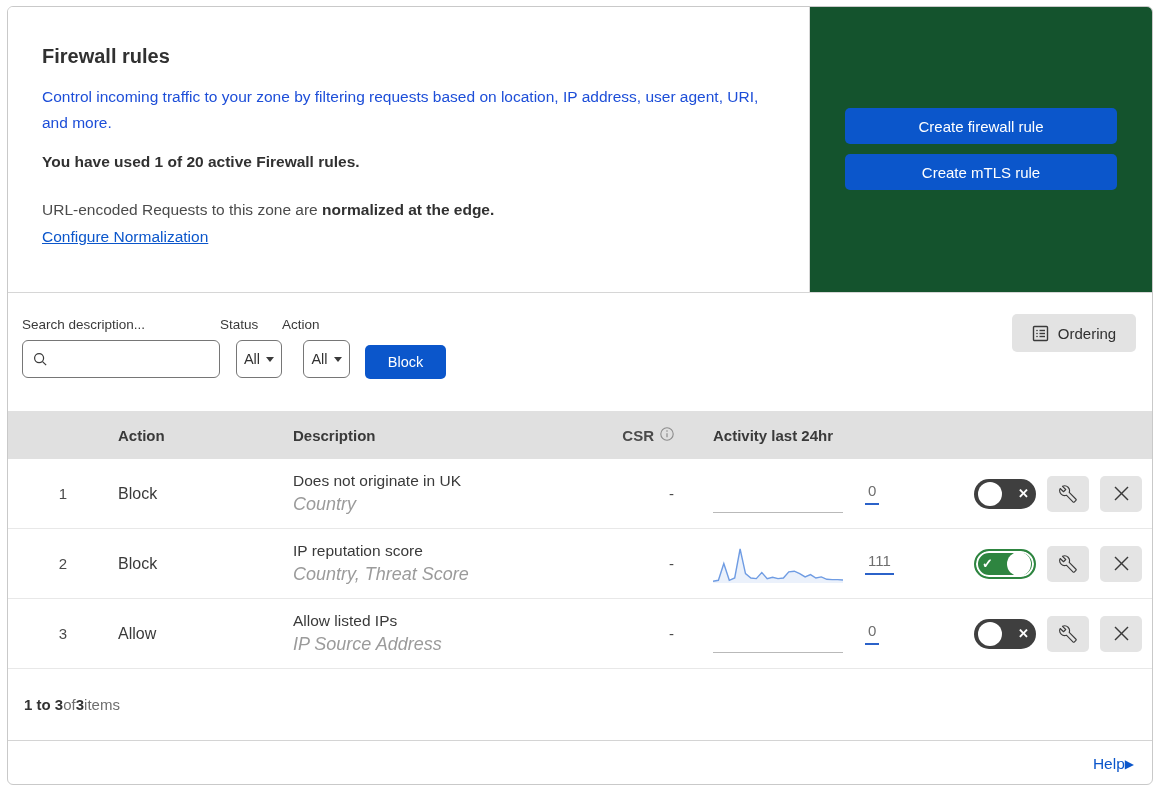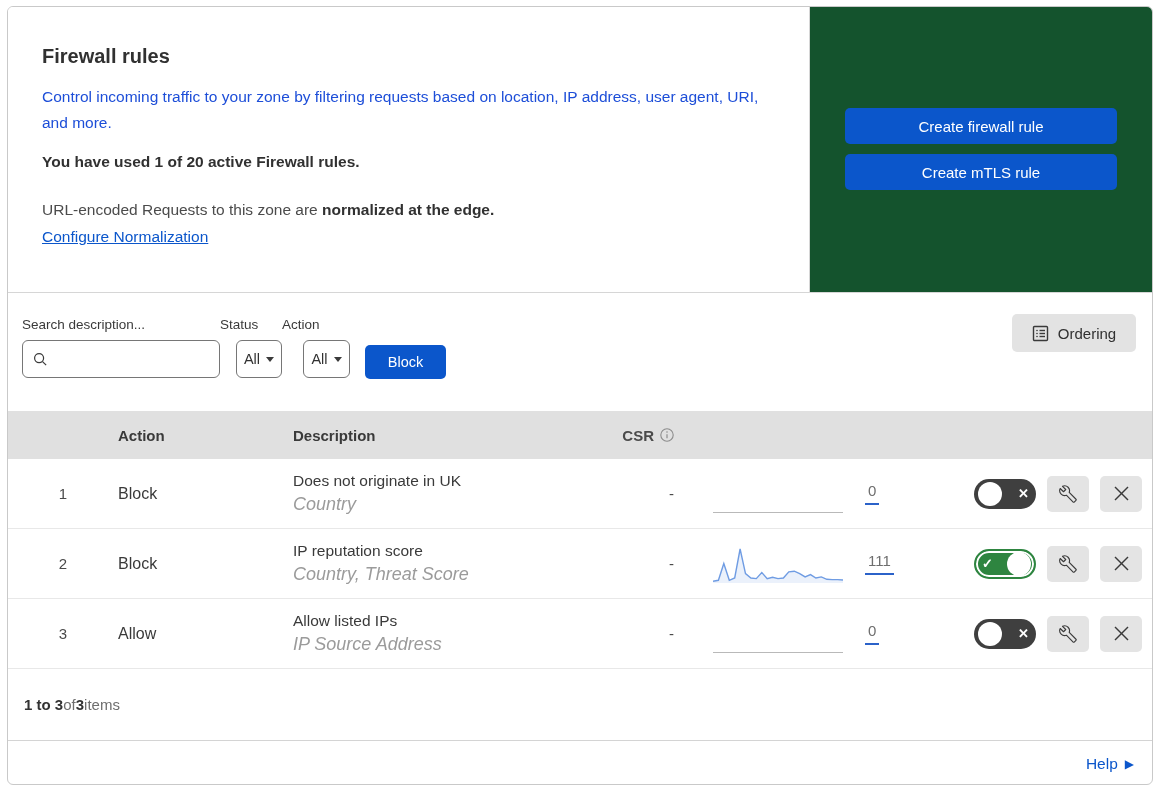--- a/index.html
+++ b/index.html
@@ -42,39 +42,39 @@
   .btn-ordering { margin-top:-3px; width:124px; height:38px; background:#e3e3e3; border:none; border-radius:5px; font-size:15px; color:#313131; font-family:inherit; display:flex; align-items:center; justify-content:center; gap:9px; cursor:pointer; }
 
   
   .thead, .trow { display:grid; grid-template-columns:110px 175px 295px 100px 250px 1fr; align-items:center; }
   .thead { height:48px; background:#e0e0e0; font-size:15px; font-weight:600; color:#3a3a3a; flex:none; }
   .trow { height:70px; border-bottom:1px solid #e8e8e8; flex:none; }
   .c-num { text-align:center; font-size:15px; color:#4a4a4a; }
   .c-action { font-size:16px; color:#3a3a3a; }
   .c-desc .d1 { font-size:15.5px; color:#3a3a3a; }
   .c-desc .d2 { font-size:18px; color:#9b9b9b; margin-top:4px;font-style:italic; }
-  .c-csr { text-align:right; padding-right:14px; font-size:15px; color:#4a4a4a; display:flex; align-items:center; justify-content:flex-end; gap:6px; }
+  .c-csr { text-align:right; padding-right:14px; font-size:15px; color:#4a4a4a; display:flex; align-items:flex-start; justify-content:flex-end; gap:6px; }
   .c-activity { padding-left:25px; display:flex; align-items:center; }
   .spark { width:130px; height:40px; display:flex; align-items:flex-end; }
   .count-link { margin-left:22px; font-size:15px; color:#6e6e6e; border-bottom:2px solid #2b62c9; padding:0 3px 4px 3px; cursor:pointer; text-decoration:none; }
   .c-controls { display:flex; align-items:center; justify-content:flex-end; gap:11px; padding-right:10px; }
 
   .toggle { width:62px; height:30px; border-radius:15px; display:flex; align-items:center; justify-content:space-between; padding:0 4px; cursor:pointer; }
   .toggle .t-knob { width:24px; height:24px; border-radius:50%; background:#fff; flex:none; }
   .toggle .t-check, .toggle .t-x { color:#fff; font-size:13px; font-weight:700; line-height:1; padding:0 3px; }
   .toggle.off { background:#3f3f3f; }
   .toggle.on { background:#2e8540; border:2px solid #2e8540; box-shadow:inset 0 0 0 2px #fff; padding:0 3px; }
 
   .icon-btn { width:42px; height:36px; background:#e4e4e4; border:none; border-radius:5px; display:flex; align-items:center; justify-content:center; cursor:pointer; }
 
   
   .tfooter { height:71px; display:flex; align-items:center; padding-left:16px; font-size:15px; color:#6e6e6e; flex:none; }
   .tfooter b { color:#333; }
   .help-bar { height:46px; border-top:1px solid #d4d4d4; display:flex; align-items:center; justify-content:flex-end; padding-right:18px; flex:none; }
-  .help-link { font-size:15.5px; color:#0b56cb; display:flex; align-items:center; gap:7px; cursor:pointer; text-decoration:none; }
+  .help-link { font-size:15.5px; color:#0b56cb; display:flex; align-items:center; cursor:pointer; text-decoration:none; }
   .help-arrow { font-size:12px; color:#0b56cb; }
   svg { display:block; }
 </style>
 </head>
 <body>
 
 <div class="page">
   <div class="card">
 
     <div class="top-section">
@@ -145,20 +145,21 @@
       <div class="c-csr">
         <span>CSR</span>
         <span>
           <svg width="14" height="14" viewBox="0 0 14 14">
               <circle cx="7" cy="7" r="6.2" fill="none" stroke="#8c8c8c" stroke-width="1.1"></circle>
               <line x1="7" y1="6.2" x2="7" y2="10.2" stroke="#8c8c8c" stroke-width="1.2"></line>
               <circle cx="7" cy="4" r="0.8" fill="#8c8c8c"></circle>
             </svg>
         </span>
       </div>
+      <div style="padding-left:25px;">Activity last 24hr</div>
       <div></div>
     </div>
 
     <div class="trow">
       <div class="c-num">1</div>
       <div class="c-action">Block</div>
       <div class="c-desc">
         <div class="d1">Does not originate in UK</div>
         <div class="d2">Country</div>
       </div>

